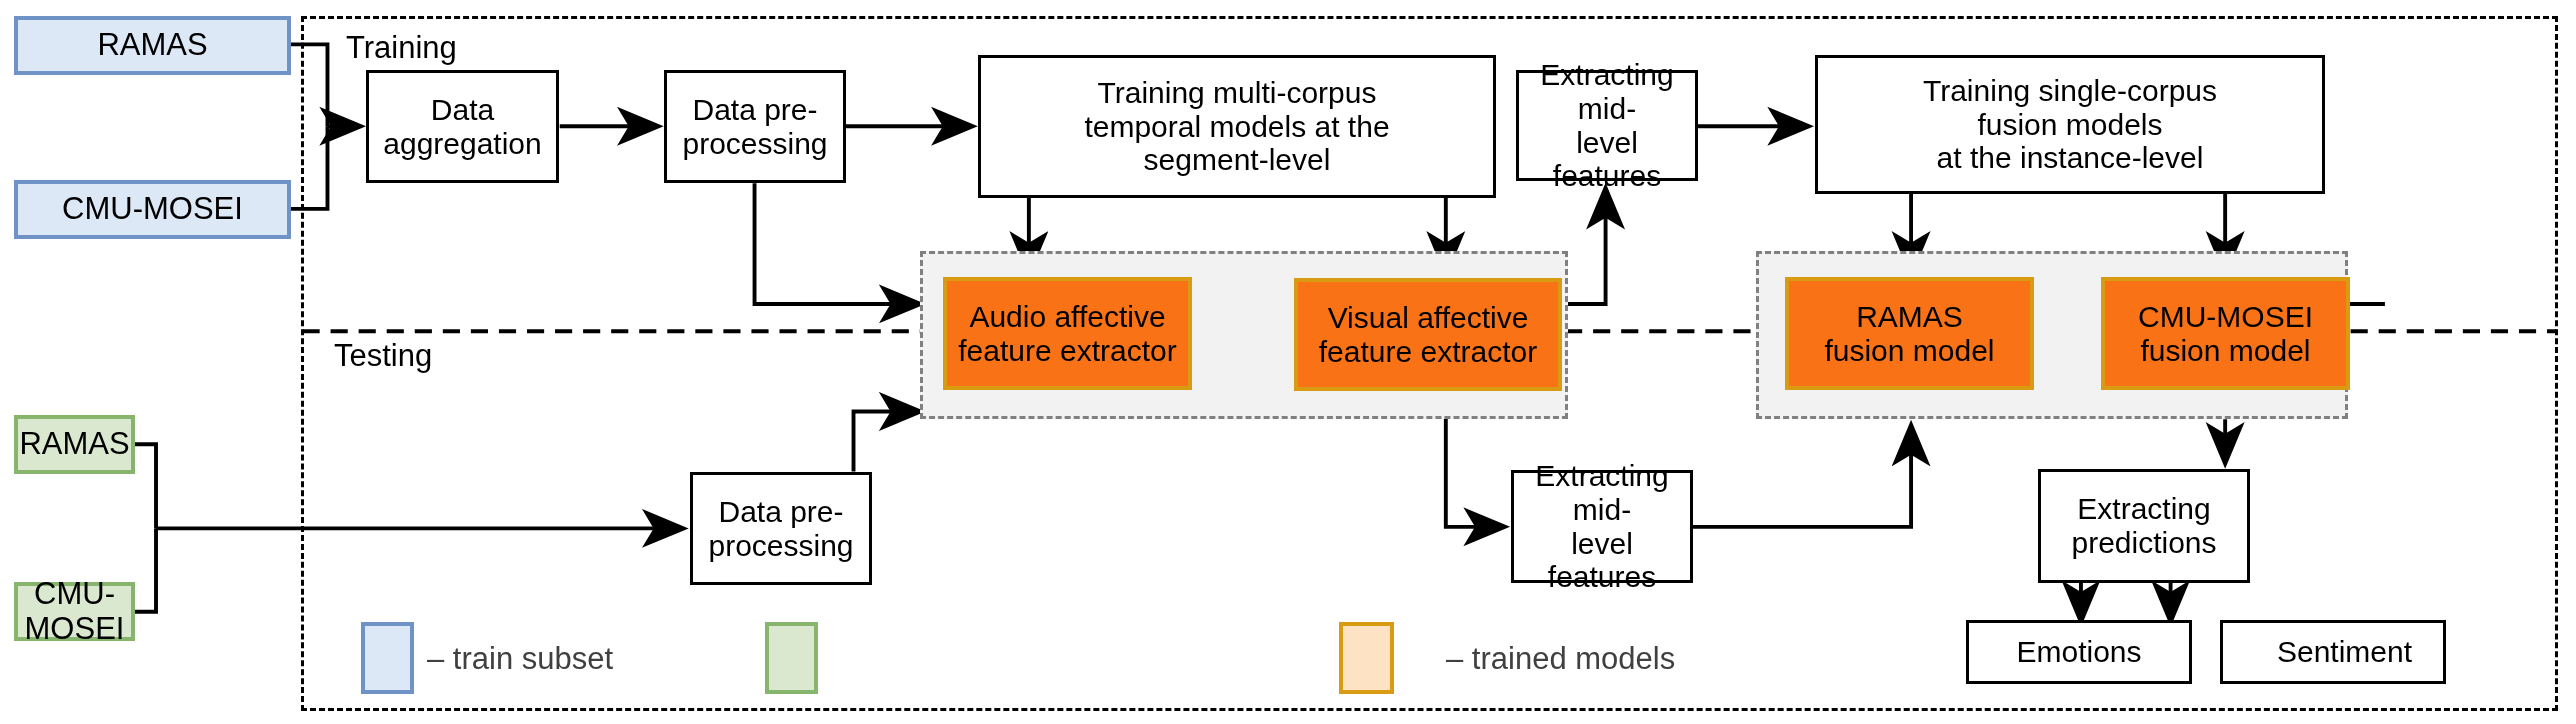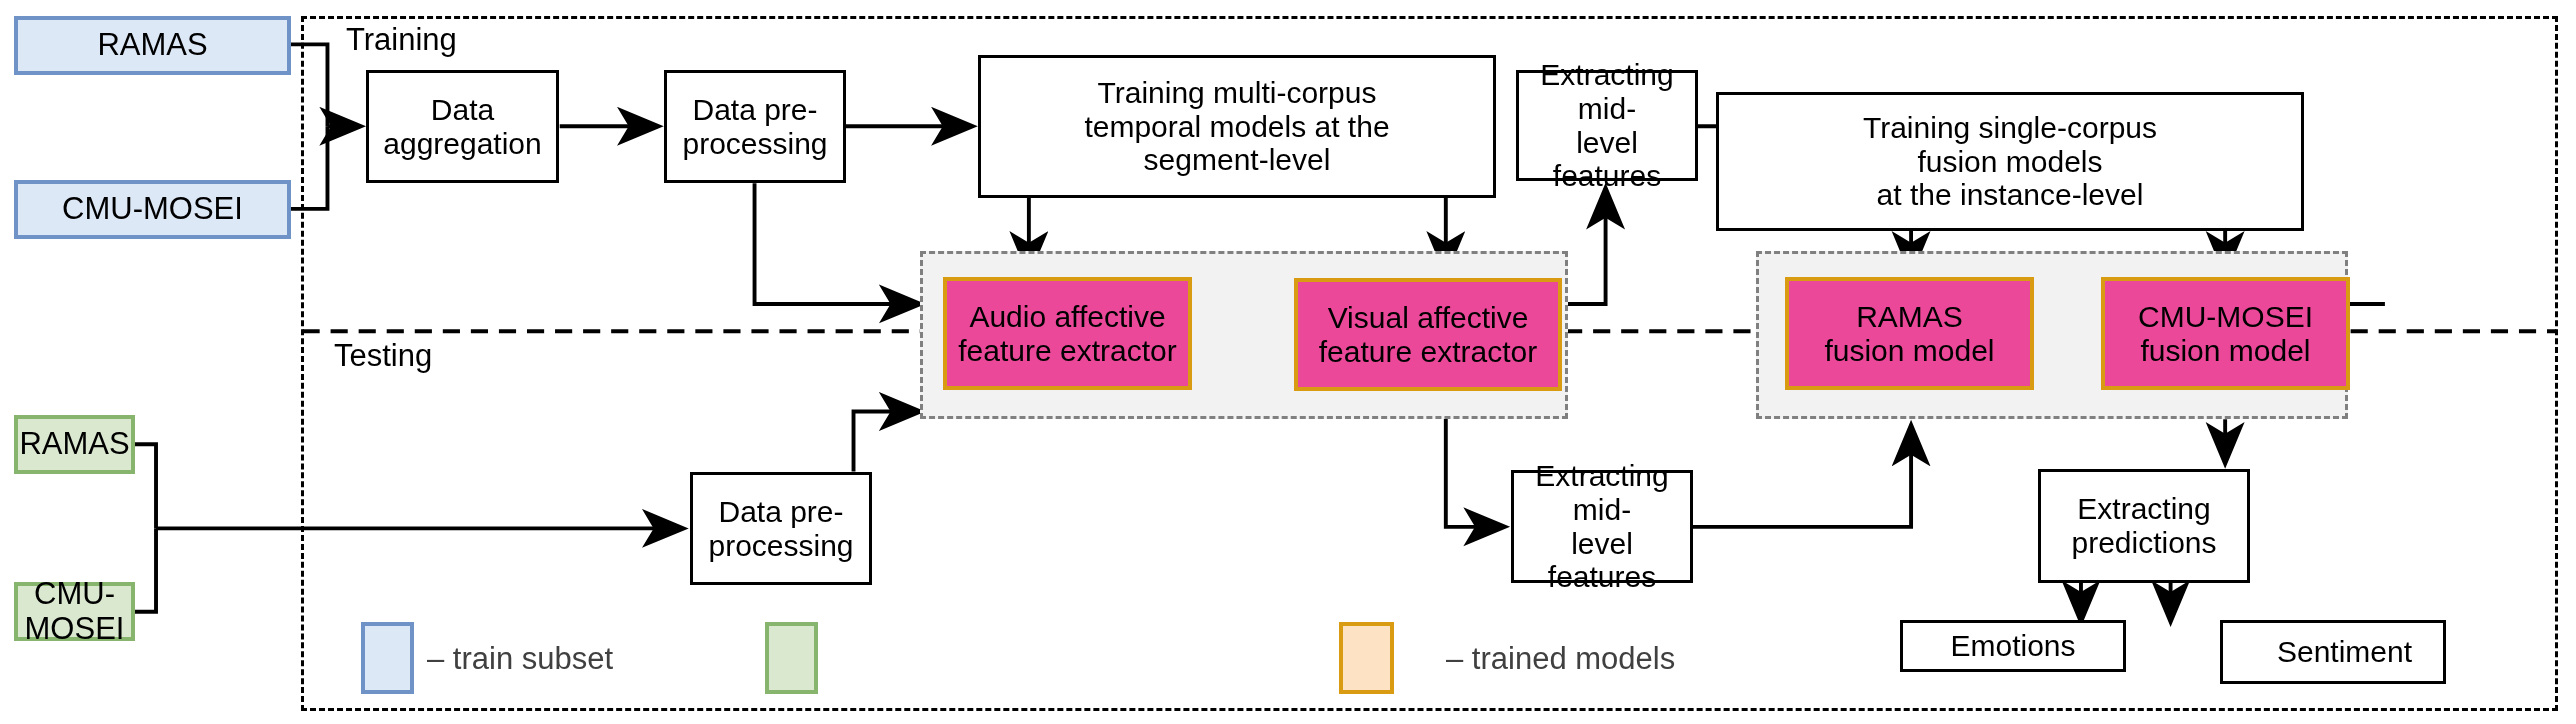--- a/index.html
+++ b/index.html
@@ -4,21 +4,21 @@
 <style>
   html,body{margin:0;padding:0;background:#fff;}
   body{font-family:"Liberation Sans",sans-serif;}
   #root{position:relative;width:2576px;height:724px;background:#ffffff;overflow:hidden;}
   svg.layer{position:absolute;left:0;top:0;width:2576px;height:724px;}
   .nodebox{position:absolute;box-sizing:border-box;display:flex;align-items:center;
            justify-content:center;text-align:center;line-height:1.12;}
   .plain{border:3.1px solid #000;background:#fff;color:#000;font-size:30px;}
   .blue{border:4.7px solid #6f93c6;background:#dde8f7;color:#000;font-size:31px;}
   .green{border:4.7px solid #87b56e;background:#d9e8cf;color:#000;font-size:31px;}
-  .orange{border:4.7px solid #d99b11;background:#ec4899;color:#000;font-size:30px;}
+  .orange{border:4.7px solid #d99b11;background:#f97316;color:#000;font-size:30px;}
   .grouped{position:absolute;box-sizing:border-box;border:3.9px dashed #808080;background:#f2f2f2;}
   .section{position:absolute;box-sizing:border-box;border:3.9px dashed #000;background:transparent;}
   .seclabel{position:absolute;font-size:31px;color:#000;white-space:nowrap;}
   .legend-sw{position:absolute;box-sizing:border-box;}
   .legend-tx{position:absolute;font-size:31px;color:#404040;white-space:nowrap;}
   .txt{display:block;width:100%;padding:0 4.7px;}
 </style>
 </head>
 <body>
 
@@ -70,21 +70,21 @@
       <path d="M2785,748 L2785,797" marker-end="url(#ah)"></path>
 
       <path d="M3012,390 L3060,390" stroke-dasharray="0"></path>
     </g>
   </svg>
 
   <div class="section" style="left:301px;top:15.6px;width:2257px;height:695px;"></div>
   <svg class="layer" viewBox="0 0 3305 929" xmlns="http://www.w3.org/2000/svg">
     <line x1="388" y1="425" x2="3280" y2="425" stroke="#000" stroke-width="5" stroke-dasharray="22 14"></line>
   </svg>
-  <div class="seclabel" style="left:346px;top:22px;">Training</div>
+  <div class="seclabel" style="left:346px;top:30px;">Training</div>
   <div class="seclabel" style="left:334px;top:338px;">Testing</div>
 
   <div class="grouped" style="left:920px;top:251px;width:648px;height:168px;"></div>
   <div class="grouped" style="left:1756px;top:251px;width:592px;height:168px;"></div>
 
   <div class="nodebox blue" style="left:14px;top:15.6px;width:277px;height:59px;">
     <span class="txt">RAMAS</span>
   </div>
   <div class="nodebox blue" style="left:14px;top:180px;width:277px;height:59px;">
     <span class="txt">CMU-MOSEI</span>
@@ -106,21 +106,21 @@
   </div>
 
   <div class="nodebox plain" style="left:978px;top:55px;width:518px;height:143px;">
     <span class="txt">Training multi-corpus<br>temporal models at the<br>segment-level</span>
   </div>
 
   <div class="nodebox plain" style="left:1516px;top:70px;width:182px;height:111px;">
     <span class="txt">Extracting mid-<br>level features</span>
   </div>
 
-  <div class="nodebox plain" style="left:1716px;top:55px;width:588px;height:139px;margin-top:37px;">
+  <div class="nodebox plain" style="left:1815px;top:55px;width:510px;height:139px;">
     <span class="txt">Training single-corpus<br>fusion models<br>at the instance-level</span>
   </div>
 
   <div class="nodebox orange" style="left:943px;top:277px;width:249px;height:113px;">
     <span class="txt">Audio affective<br>feature extractor</span>
   </div>
   <div class="nodebox orange" style="left:1294px;top:278px;width:268px;height:113px;text-align:center;">
     <span class="txt">Visual affective<br>feature extractor</span>
   </div>
 
@@ -136,21 +136,21 @@
   </div>
 
   <div class="nodebox plain" style="left:1511px;top:470px;width:182px;height:113px;">
     <span class="txt">Extracting mid-<br>level features</span>
   </div>
 
   <div class="nodebox plain" style="left:2038px;top:469px;width:212px;height:114px;text-align:center;">
     <span class="txt">Extracting<br>predictions</span>
   </div>
 
-  <div class="nodebox plain" style="left:1900px;top:620px;width:226px;height:52px;">
+  <div class="nodebox plain" style="left:1966px;top:620px;width:226px;height:64px;">
     <span class="txt">Emotions</span>
   </div>
   <div class="nodebox plain" style="left:2220px;top:620px;width:226px;height:64px;padding-left:23px;">
     <span class="txt">Sentiment</span>
   </div>
 
   <div class="legend-sw" style="left:361px;top:622px;width:53px;height:72px;background:#dde8f7;border:4.7px solid #6f93c6;"></div>
   <div class="legend-tx" style="left:427px;top:641px;">– train subset</div>
 
   <div class="legend-sw" style="left:765px;top:622px;width:53px;height:72px;background:#d9e8cf;border:4.7px solid #87b56e;"></div>

